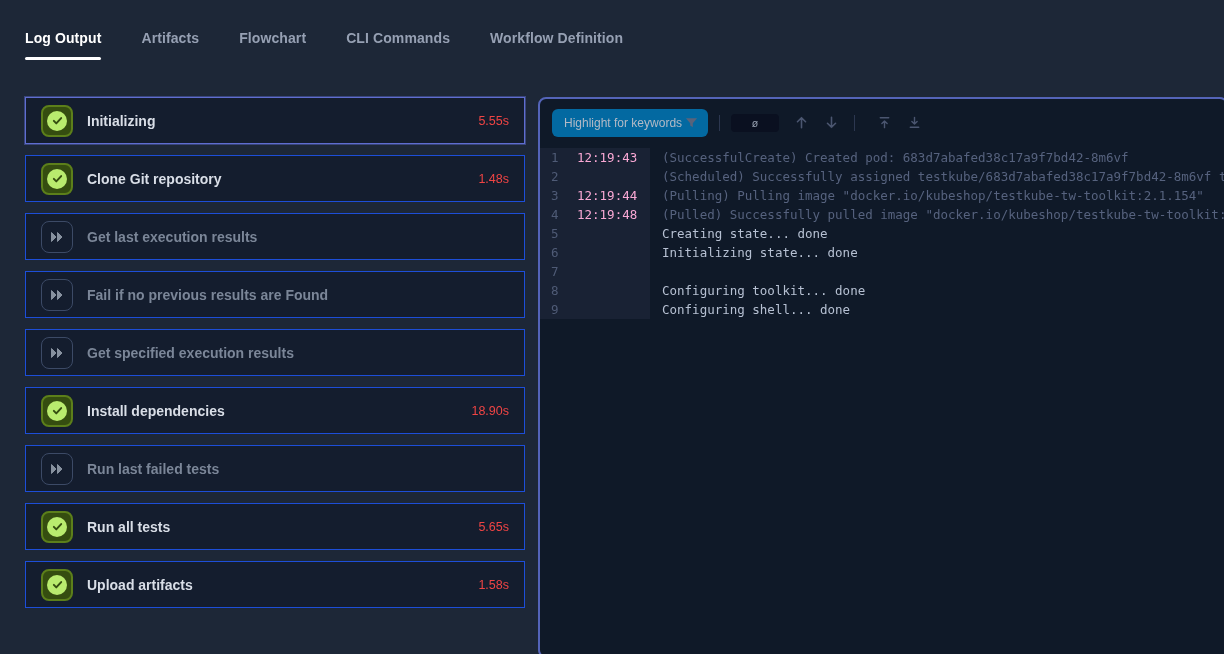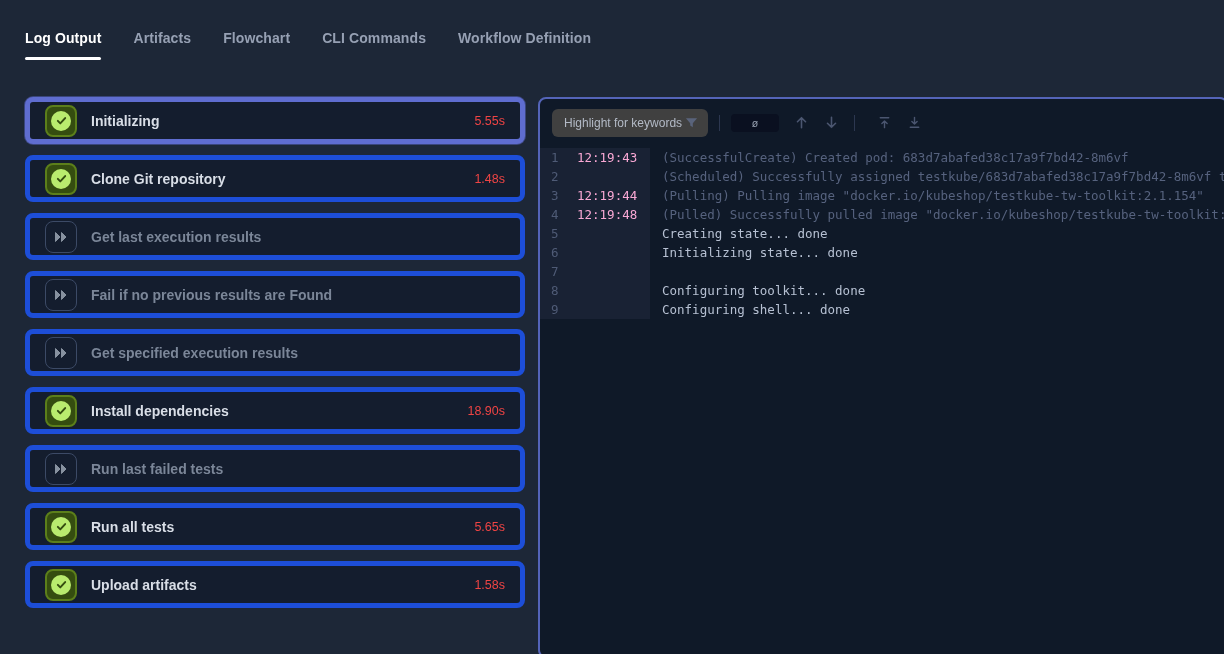--- a/index.html
+++ b/index.html
@@ -4,54 +4,54 @@
 <style>
   * { margin:0; padding:0; box-sizing:border-box; }
   html,body { width:1224px; height:654px; overflow:hidden; }
   body {
     background:#1d2737;
     font-family:"Liberation Sans", sans-serif;
     position:relative;
   }
 
   
-  .tabbar { display:flex; gap:32px; padding:30px 0 0 25px; }
+  .tabbar { display:flex; gap:40px; padding:30px 0 0 25px; }
   .tab { position:relative; font-size:14px; font-weight:700; color:#96a0b3;
          padding-bottom:14px; cursor:pointer; letter-spacing:.1px; }
   .tab.active { color:#ffffff; }
   .tab .underline { display:none; }
   .tab.active .underline { display:block; position:absolute; left:0; right:0; bottom:0;
          height:3px; background:#ffffff; border-radius:2px; }
 
   
   .main { position:absolute; top:97px; left:0; right:0; bottom:0; }
 
   
   .steps { position:absolute; top:0; left:25px; width:500px; }
   .card { height:47px; margin-bottom:11px; display:flex; align-items:center;
-          background:#141d2e; border:5px solid #1d4ed8; border-radius:8px;
+          background:#141d2e; border:1px solid #1d4ed8; border-radius:0;
           padding:0 15px; cursor:pointer; }
   .card.passed .label { color:#d9dee7; }
   .card.skipped .label { color:#7b8698; }
   .card.selected { border-color:#5f6dd0; box-shadow:0 0 0 1px rgba(95,109,208,.45); }
   .label { font-size:14px; font-weight:700; margin-left:14px; }
   .dur { margin-left:auto; font-size:12.5px; color:#ef4444; }
 
   .sicon { width:32px; height:32px; flex:none; border-radius:8px;
            display:flex; align-items:center; justify-content:center; }
   .sicon.done { background:#354d10; border:2px solid #5c7f1a; }
   .sicon.done .circle { width:20px; height:20px; border-radius:50%; background:#b9eb6e;
            display:flex; align-items:center; justify-content:center; }
   .sicon.skip { border:1.5px solid #3c4a66; color:#87919f; }
 
   
   .logpanel { position:absolute; top:0; left:538px; right:-4px; bottom:-4px;
               background:#0f1928; border:2px solid #5464b8; border-radius:8px; }
   .toolbar { display:flex; align-items:center; padding:7px 0 0 12px; height:40px; }
-  .search { width:156px; height:28px; background:#404040; border-radius:6px;
+  .search { width:156px; height:28px; background:#0369a1; border-radius:6px;
             display:flex; align-items:center; justify-content:space-between;
             padding:0 10px 0 12px; cursor:text; }
   .search .ph { font-size:12px; color:#b3bac6; }
   .search svg { color:#59637b; }
   .vdiv { width:1px; height:16px; background:#2c3750; margin:0 11px; flex:none; }
   .counter { width:48px; height:18px; background:#0a1020; border-radius:4px;
              color:#98a2b2; font-size:10.5px; display:flex; align-items:center;
              justify-content:center; }
   .tbtn { width:24px; height:24px; border:none; background:transparent; color:#4b5670;
           display:flex; align-items:center; justify-content:center; cursor:pointer;

